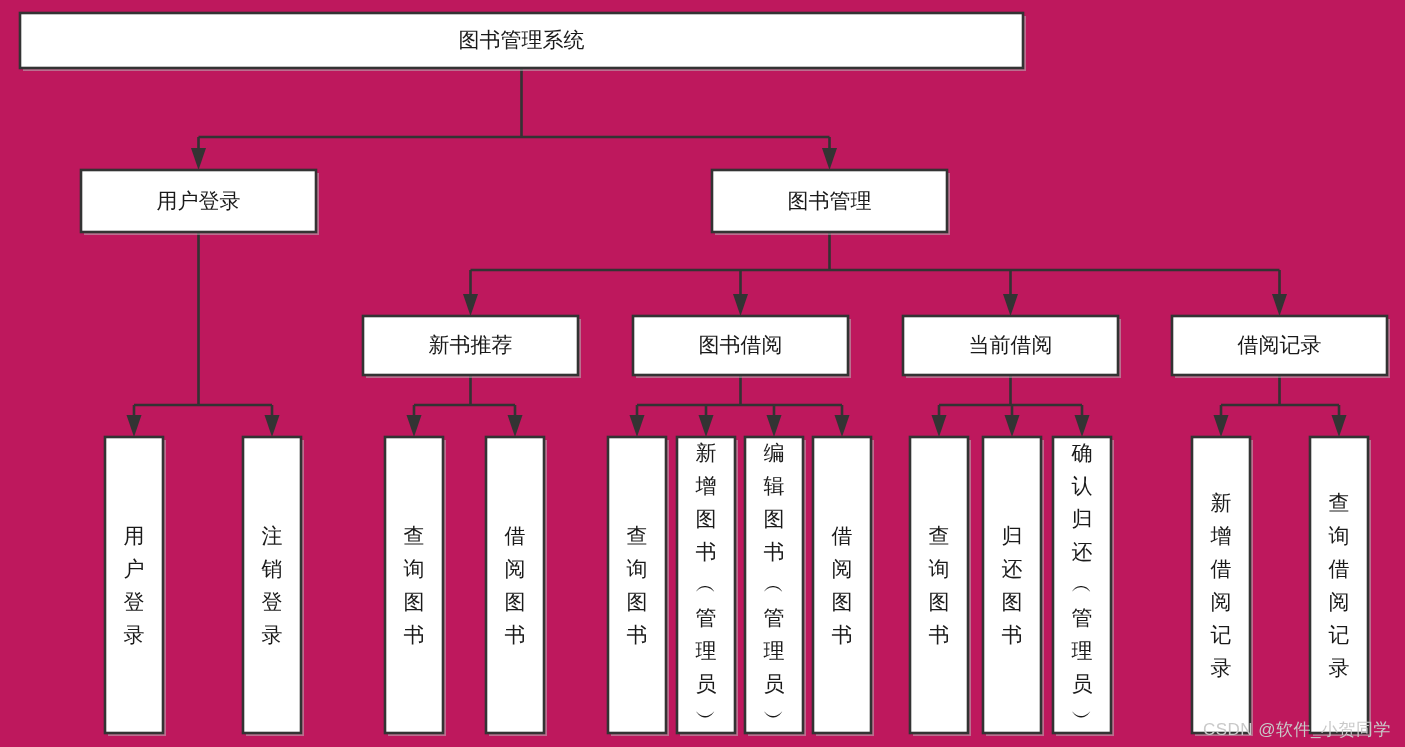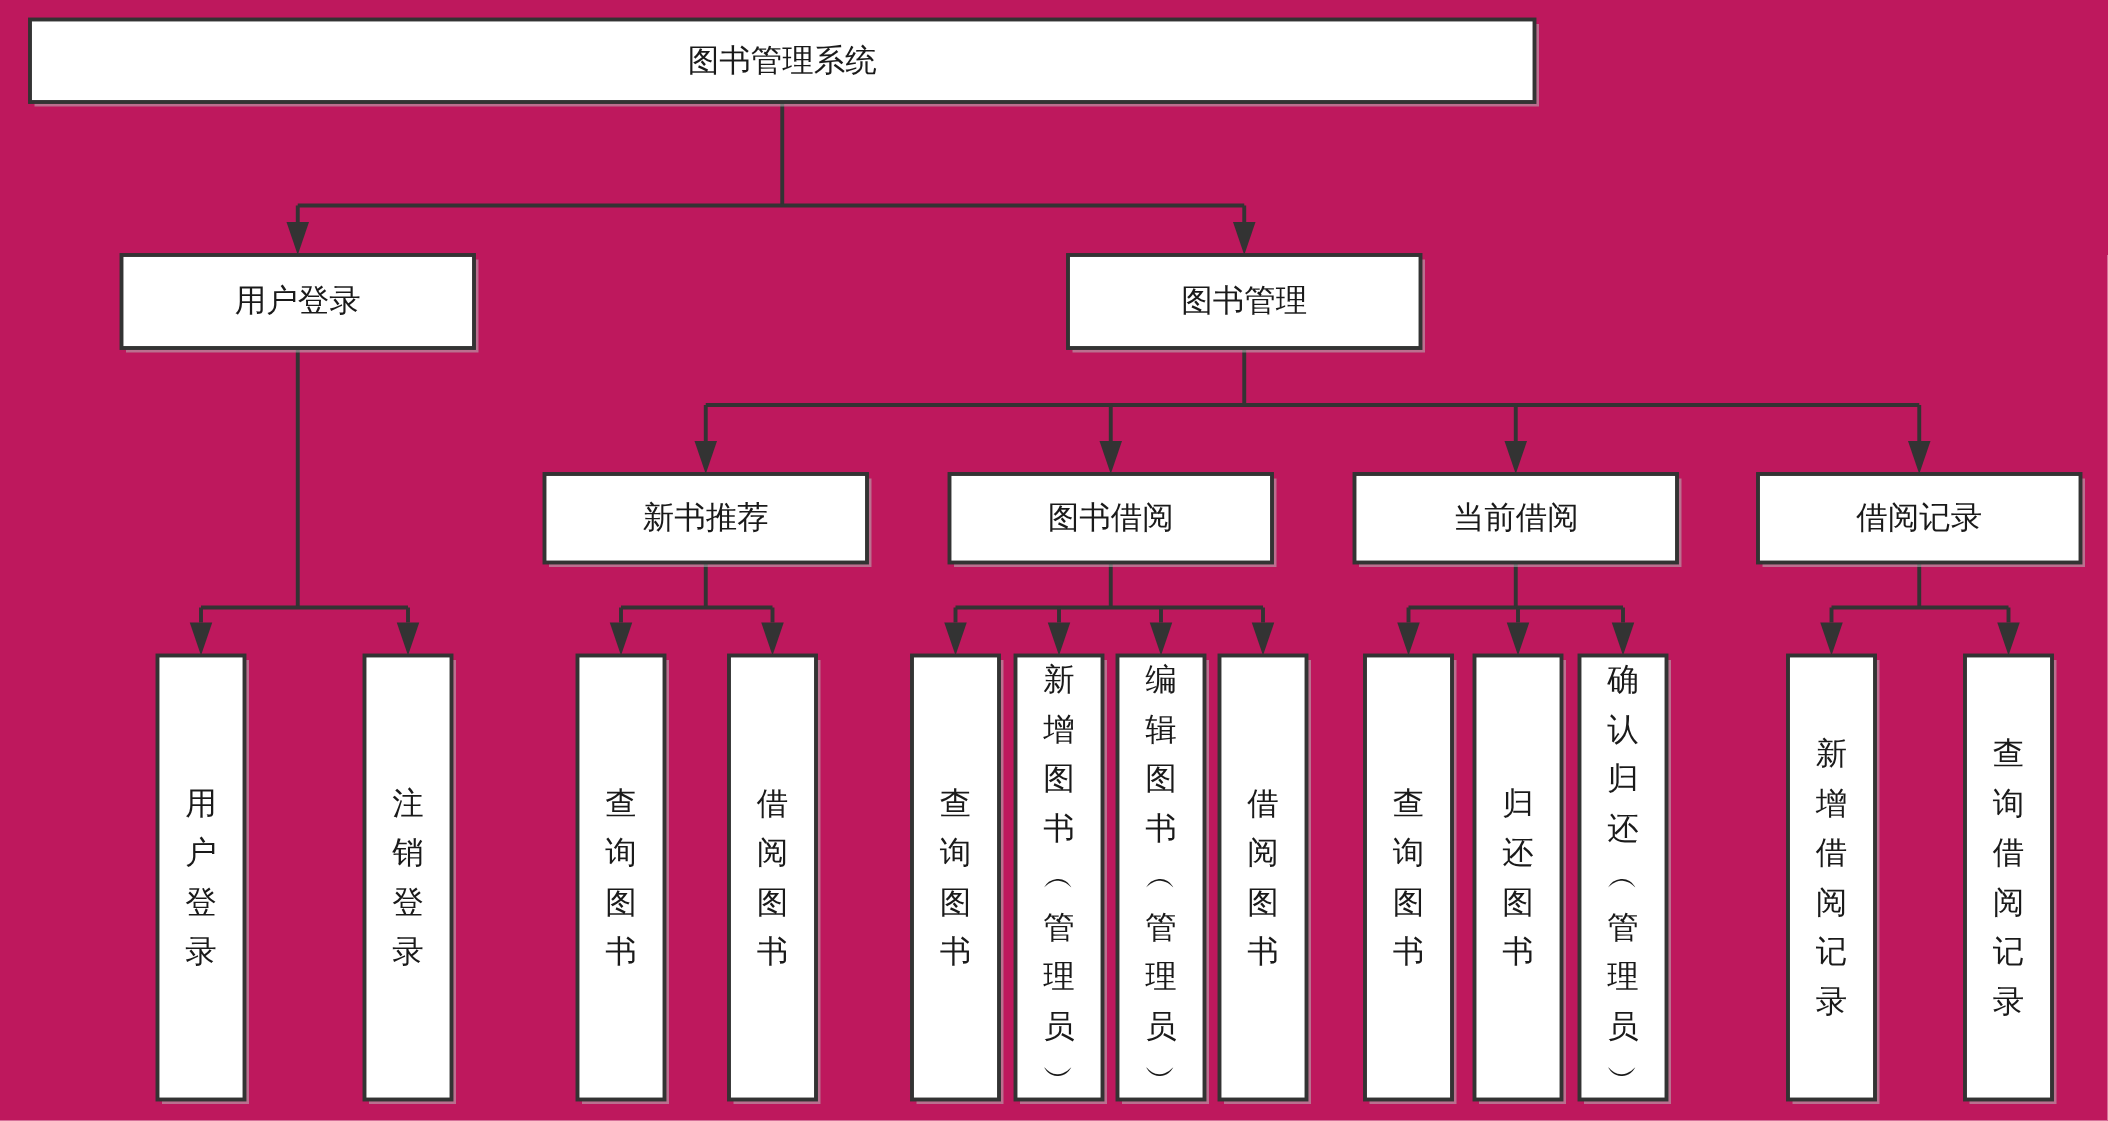--- a/index.html
+++ b/index.html
@@ -207,13 +207,14 @@
           <text x="1221" y="503.5" class="node-label vertical"><tspan x="1221" dy="0">新</tspan><tspan x="1221" dy="33">增</tspan><tspan x="1221" dy="33">借</tspan><tspan x="1221" dy="33">阅</tspan><tspan x="1221" dy="33">记</tspan><tspan x="1221" dy="33">录</tspan></text>
         </g>
         <g>
           <rect x="1313" y="440" width="58" height="296" class="node-shadow"></rect>
           <rect x="1310" y="437" width="58" height="296" class="node-box"></rect>
           <text x="1339" y="503.5" class="node-label vertical"><tspan x="1339" dy="0">查</tspan><tspan x="1339" dy="33">询</tspan><tspan x="1339" dy="33">借</tspan><tspan x="1339" dy="33">阅</tspan><tspan x="1339" dy="33">记</tspan><tspan x="1339" dy="33">录</tspan></text>
         </g>
       </g>
   </svg>
 
+  <div class="watermark">CSDN @软件_小贺同学</div>
 </div>
 
 </body></html>

